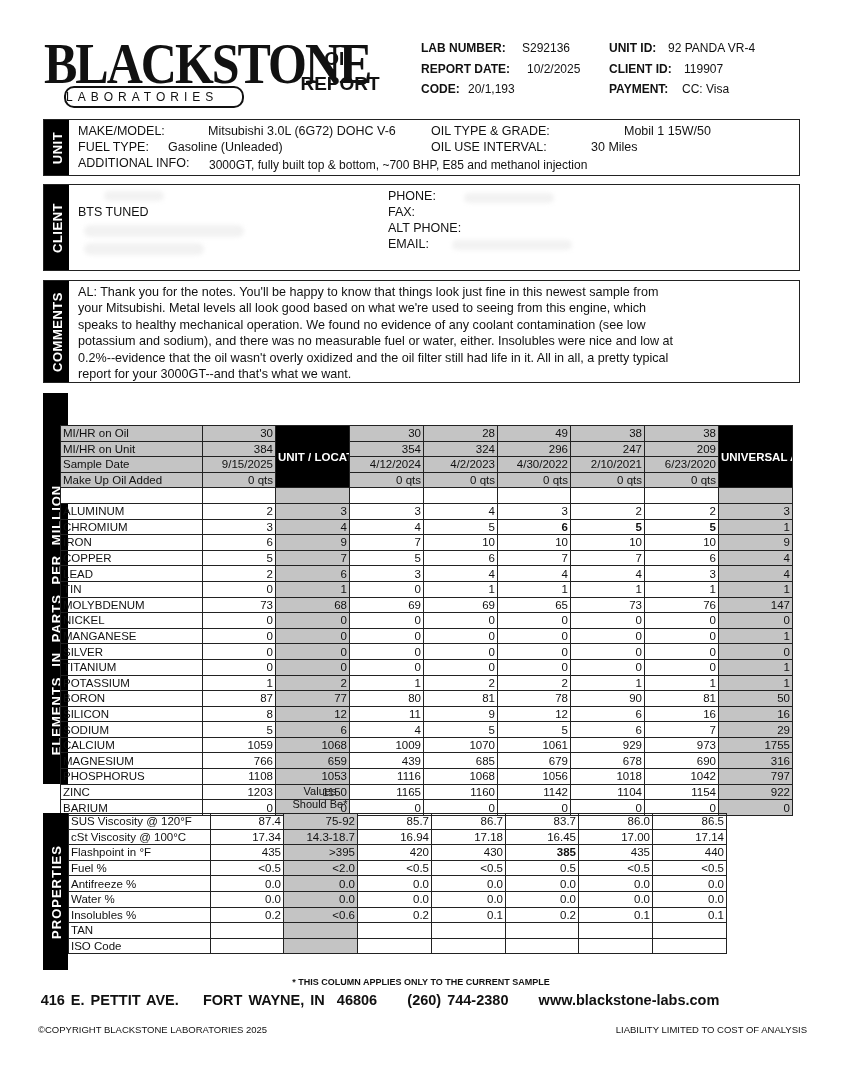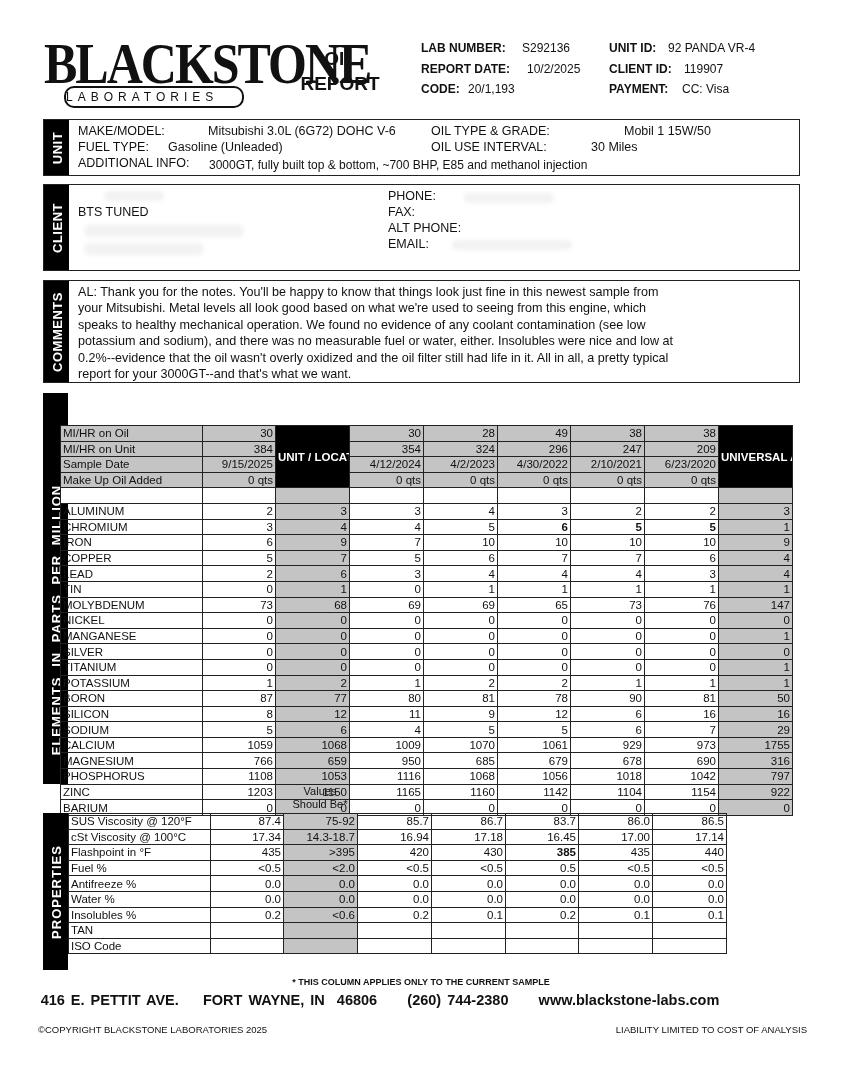--- a/index.html
+++ b/index.html
@@ -360,21 +360,21 @@
         <td class="num">1070</td>
         <td class="num">1061</td>
         <td class="num">929</td>
         <td class="num">973</td>
         <td class="num gray">1755</td>
       </tr>
       <tr>
         <td class="lbl">MAGNESIUM</td>
         <td class="num">766</td>
         <td class="num gray">659</td>
-        <td class="num">950</td>
+        <td class="num">439</td>
         <td class="num">685</td>
         <td class="num">679</td>
         <td class="num">678</td>
         <td class="num">690</td>
         <td class="num gray">316</td>
       </tr>
       <tr>
         <td class="lbl">PHOSPHORUS</td>
         <td class="num">1108</td>
         <td class="num gray">1053</td>

